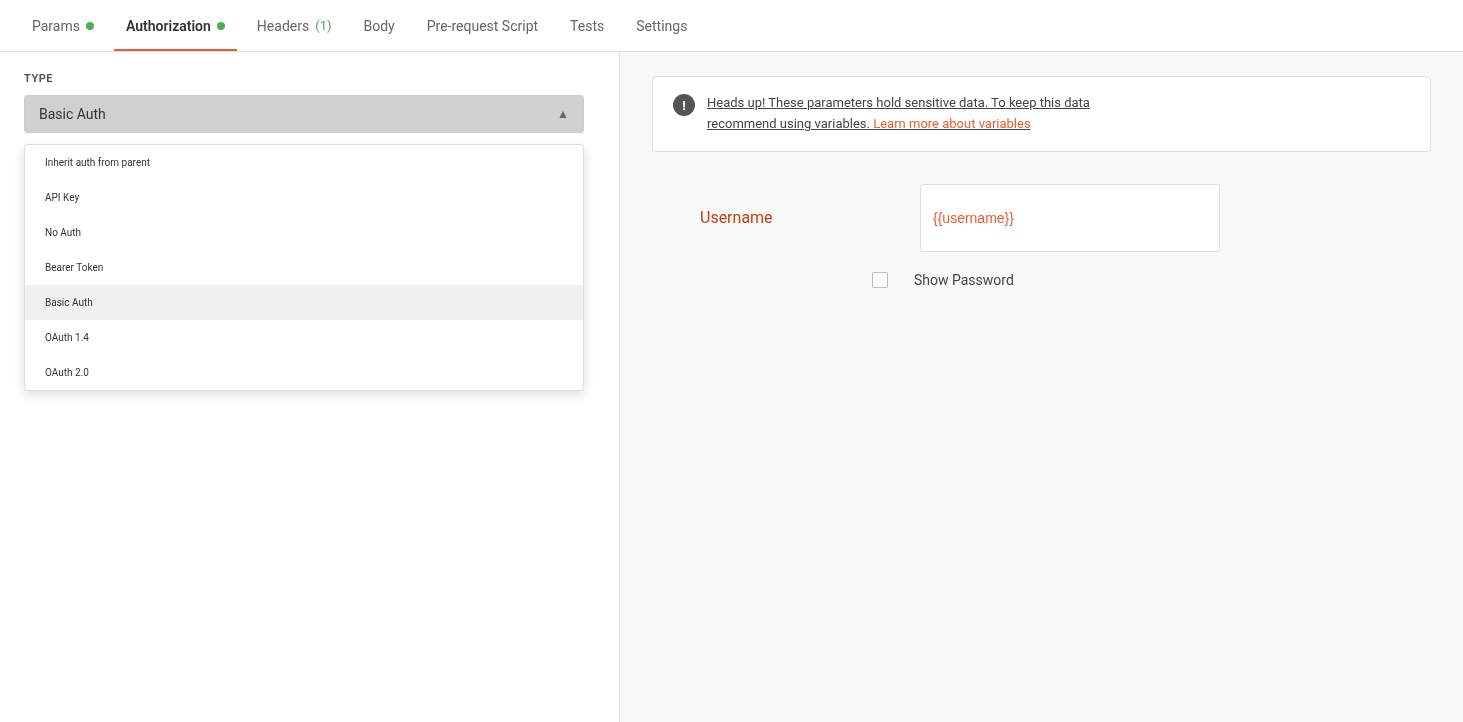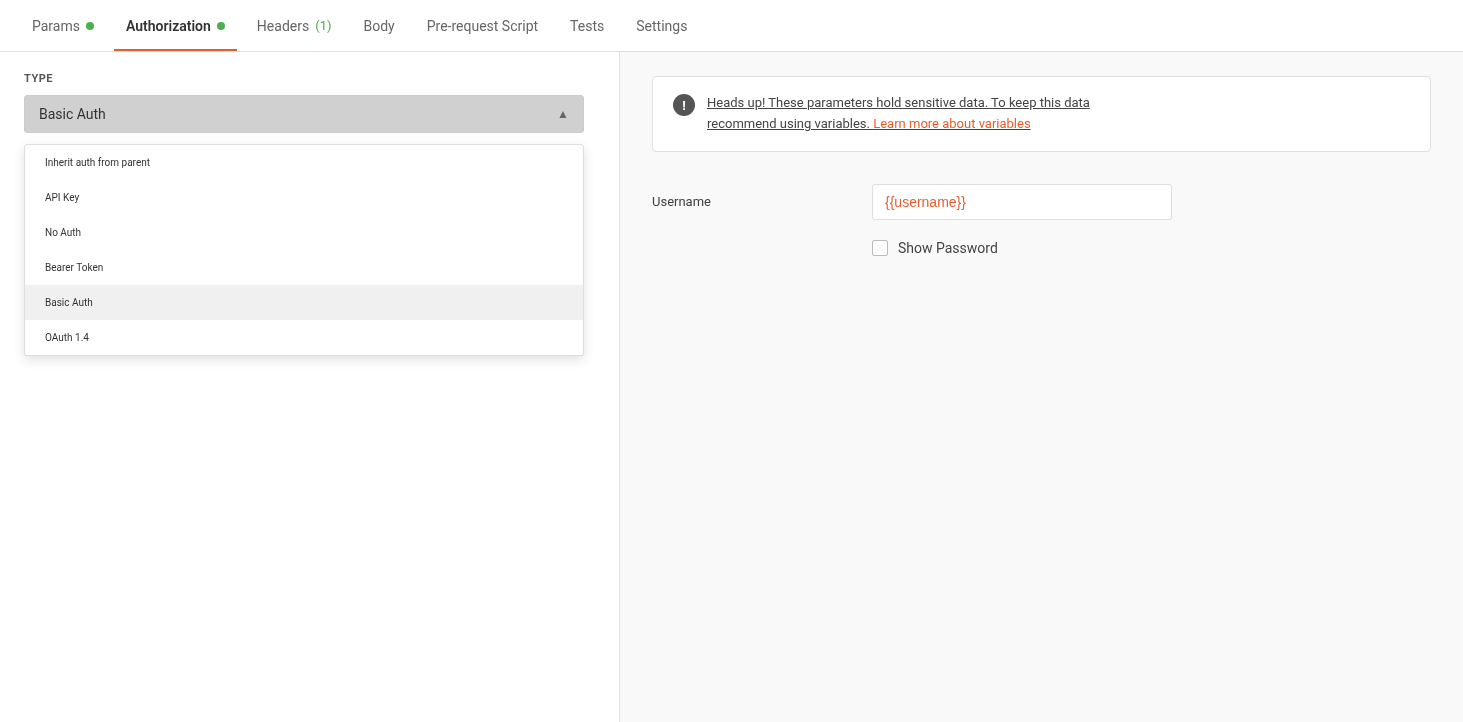--- a/index.html
+++ b/index.html
@@ -178,48 +178,49 @@
     }
 
     .form-row {
       display: flex;
       align-items: center;
       margin-bottom: 20px;
       gap: 40px;
     }
 
     .form-label {
-      font-size: 13px;
-      color: #404040;
+      font-size: 16px;
+      color: #c2410c;
       width: 180px;
       flex-shrink: 0;
+      margin-left: 48px;
     }
 
     .form-input {
       flex: 1;
       max-width: 300px;
-      padding: 9px 12px;
+      padding: 25px 12px;
       border: 1px solid #ddd;
       border-radius: 3px;
       font-size: 14px;
       color: #e85d2e;
       background: #fff;
       outline: none;
     }
 
     .form-input.password-field {
       color: #333;
       letter-spacing: 3px;
       font-size: 16px;
     }
 
     .show-password-row {
       display: flex;
       align-items: center;
-      gap: 10px;
+      gap: 26px;
       margin-left: 220px;
       margin-top: 8px;
     }
 
     .checkbox {
       width: 16px;
       height: 16px;
       border: 1px solid #bbb;
       background: #fff;
       border-radius: 2px;
@@ -285,20 +286,23 @@
       </div>
       <div class="dropdown-item">
         <span>Bearer Token</span>
       </div>
       <div class="dropdown-item selected">
         <span>Basic Auth</span>
       </div>
       <div class="dropdown-item">
         <span>OAuth 1.4</span>
       </div>
+      <div class="dropdown-item">
+        <span>OAuth 2.0</span>
+      </div>
     </div>
   </div>
 
   <div class="right-panel">
     <div class="info-box">
       <div class="info-icon">
         <span>!</span>
       </div>
       <div class="info-text">
         <span>Heads up! These parameters hold sensitive data. To keep this data</span>

